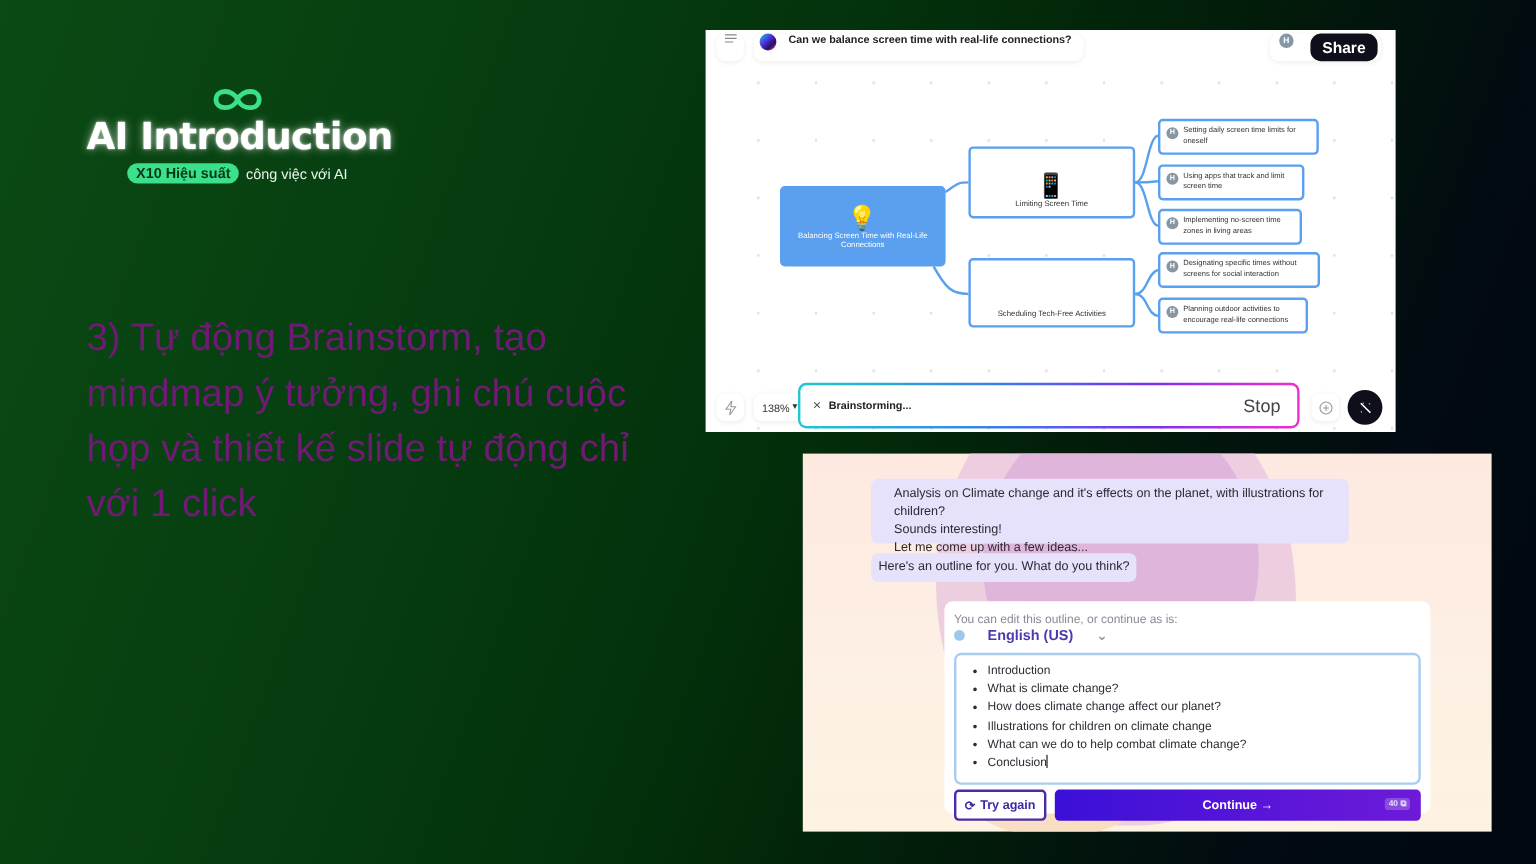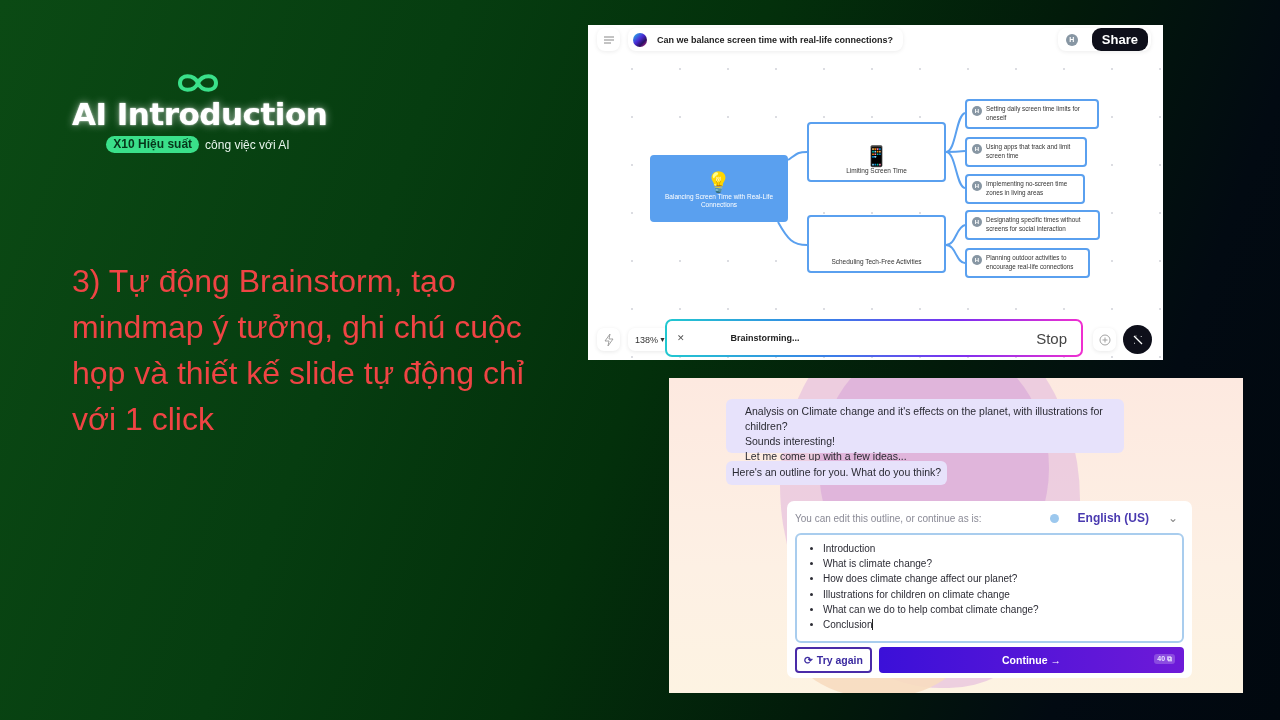--- a/index.html
+++ b/index.html
@@ -21,34 +21,34 @@
   }
   .brand-sub { display: flex; align-items: center; justify-content: center; gap: 6px; margin-top: 4px; }
   .brand-pill {
     background: #3ae08a; color: #06361a; font-weight: 700; font-size: 12px;
     padding: 2px 7px; border-radius: 9px; line-height: 13px;
   }
   .brand-tag { font-size: 12px; color: #e8f5ec; }
 
   .headline {
     position: absolute; left: 72px; top: 258px; width: 470px;
-    font-family: "Liberation Sans", sans-serif; font-size: 32px; line-height: 46px; color: #ef4444;
+    font-family: "Liberation Sans", sans-serif; font-size: 32px; line-height: 46px; color: #701a75;
   }
 
   
   .shot1 {
     position: absolute; left: 588px; top: 25px; width: 575px; height: 335px;
     background: #fff; overflow: hidden;
     background-image: radial-gradient(circle, #dcdde2 1px, transparent 1.4px);
     background-size: 48px 48px; background-position: 20px 20px;
   }
   .topbar-chip {
     position: absolute; background: #fff; border-radius: 8px;
     box-shadow: 0 1px 4px rgba(0,0,0,0.08);
-    display: flex; align-items: center;
+    display: flex; 
   }
   .menu-chip { left: 9px; top: 3px; width: 23px; height: 23px; justify-content: center; }
   .title-chip { left: 40px; top: 3px; height: 23px; padding: 0 10px 0 5px; gap: 10px; }
   .app-logo { width: 14px; height: 14px; border-radius: 50%; background: linear-gradient(135deg, #21c8e8 0%, #4a2bd6 45%, #2a1060 70%, #e02fa8 100%); }
   .title-text { font-size: 9px; font-weight: 700; color: #222; }
   .right-chip { right: 12px; top: 3px; height: 23px; padding: 0 3px 0 8px; gap: 14px; }
   .avatar-h {
     width: 12px; height: 12px; border-radius: 50%; background: #8796a3; color: #fff;
     font-size: 7px; display: flex; align-items: center; justify-content: center; font-weight: 700;
   }
@@ -82,21 +82,21 @@
   .bolt-chip { left: 9px; top: 303px; width: 23px; height: 23px; }
   .zoom-chip { left: 40px; top: 303px; height: 23px; padding: 0 4px 0 7px; font-size: 9px; color: #333; gap: 1px; }
   .brainstorm-bar {
     position: absolute; left: 77px; top: 294px; width: 418px; height: 38px; border-radius: 7px;
     padding: 2px; background: linear-gradient(90deg, #21c8d0, #3a7ee8 40%, #7b2ff0 70%, #f02fd0 100%);
   }
   .brainstorm-inner {
     width: 100%; height: 100%; background: #fff; border-radius: 5px;
     display: flex; align-items: center; padding: 0 14px 0 10px; gap: 6px;
   }
-  .bs-label { font-size: 9px; font-weight: 700; color: #222; flex: 1; margin-left: 40px; }
+  .bs-label { font-size: 9px; font-weight: 700; color: #222; flex: 1; }
   .bs-stop { font-size: 15px; color: #444; }
   .plus-chip { left: 505px; top: 303px; width: 23px; height: 23px; }
   .magic-btn {
     position: absolute; left: 535px; top: 300px; width: 29px; height: 29px; border-radius: 50%;
     background: #0e0f1a; display: flex; align-items: center; justify-content: center;
   }
 
   
   .shot2 {
     position: absolute; left: 669px; top: 378px; width: 574px; height: 315px; overflow: hidden;
@@ -117,21 +117,21 @@
   .bubble {
     position: absolute; background: #e7e2fb; border-radius: 6px; color: #2a2a33;
     font-size: 10.5px; line-height: 15px; padding: 5px 6px;
   }
   .bubble.b1 { left: 57px; top: 21px; width: 398px; height: 54px; padding-left: 19px; }
   .bubble.b2 { left: 57px; top: 83px; height: 24px; padding: 4px 6px; }
   .outline-card {
     position: absolute; left: 118px; top: 123px; width: 405px; height: 177px; background: #fff;
     border-radius: 7px; padding: 10px 8px 8px 8px;
   }
-  .card-head { display: flex; justify-content: space-between; align-items: center; font-size: 10px; color: #8a8a96; padding: 0 6px 0 0; }
+  .card-head { display: flex; justify-content: space-between; font-size: 10px; color: #8a8a96; padding: 0 6px 0 0; flex-direction: column; }
   .lang { display: flex; align-items: center; gap: 19px; color: #4a3ab0; font-weight: 700; font-size: 12px; }
   .globe { width: 9px; height: 9px; border-radius: 50%; background: #9cc8ee; }
   .outline-box {
     margin-top: 8px; border: 2px solid #a9cdee; border-radius: 6px; height: 110px; padding: 6px 10px 4px 26px;
   }
   .outline-box ul { list-style: disc; font-size: 10px; line-height: 15.2px; color: #2c2c35; }
   .caret { display: inline-block; width: 1px; height: 11px; background: #222; vertical-align: -2px; }
   .card-actions { display: flex; gap: 7px; margin-top: 4px; }
   .try-btn {
     width: 77px; height: 26px; border: 2px solid #4a2ba8; border-radius: 4px; background: #fff;

